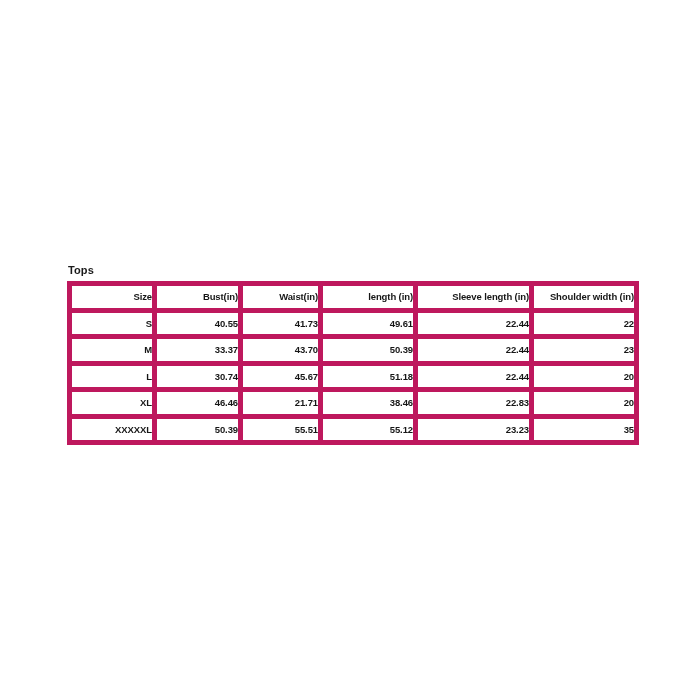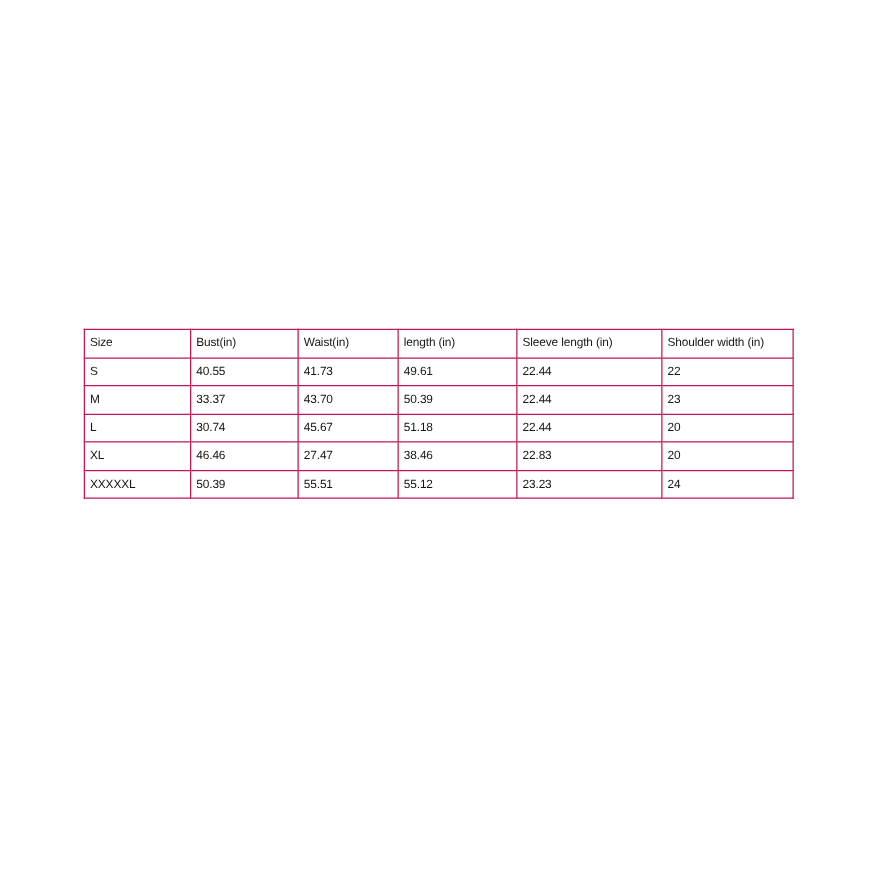--- a/index.html
+++ b/index.html
@@ -34,25 +34,25 @@
 
   table#size-table {
     border-collapse: collapse;
     width: 567px;
     table-layout: fixed;
     background: #ffffff;
   }
 
   table#size-table td,
   table#size-table th {
-    border: 1px solid #be185d;
+    border: 5px solid #be185d;
     font-size: 9.5px;
-    font-weight: normal;
+    font-weight: bold;
     color: #161616;
-    text-align: left;
+    text-align: right;
     vertical-align: middle;
     padding: 0 0 0 4px;
     height: 21.5px;
     line-height: 21.5px;
     white-space: nowrap;
     overflow: hidden;
     letter-spacing: -0.1px;
   }
 
   
@@ -61,20 +61,21 @@
   col.c-waist    { width: 80px; }
   col.c-length   { width: 95px; }
   col.c-sleeve   { width: 116px; }
   col.c-shoulder { width: 105px; }
 </style>
 </head>
 <body>
 
 <div id="size-chart-block">
 
+  <div id="chart-title">Tops</div>
 
   <table id="size-table">
     <colgroup>
       <col class="c-size">
       <col class="c-bust">
       <col class="c-waist">
       <col class="c-length">
       <col class="c-sleeve">
       <col class="c-shoulder">
     </colgroup>
@@ -109,29 +110,29 @@
         <td>L</td>
         <td>30.74</td>
         <td>45.67</td>
         <td>51.18</td>
         <td>22.44</td>
         <td>20</td>
       </tr>
       <tr>
         <td>XL</td>
         <td>46.46</td>
-        <td>27.47</td>
+        <td>21.71</td>
         <td>38.46</td>
         <td>22.83</td>
         <td>20</td>
       </tr>
       <tr>
         <td>XXXXXL</td>
         <td>50.39</td>
         <td>55.51</td>
         <td>55.12</td>
         <td>23.23</td>
-        <td>24</td>
+        <td>35</td>
       </tr>
     </tbody>
   </table>
 
 </div>
 
 </body></html>

